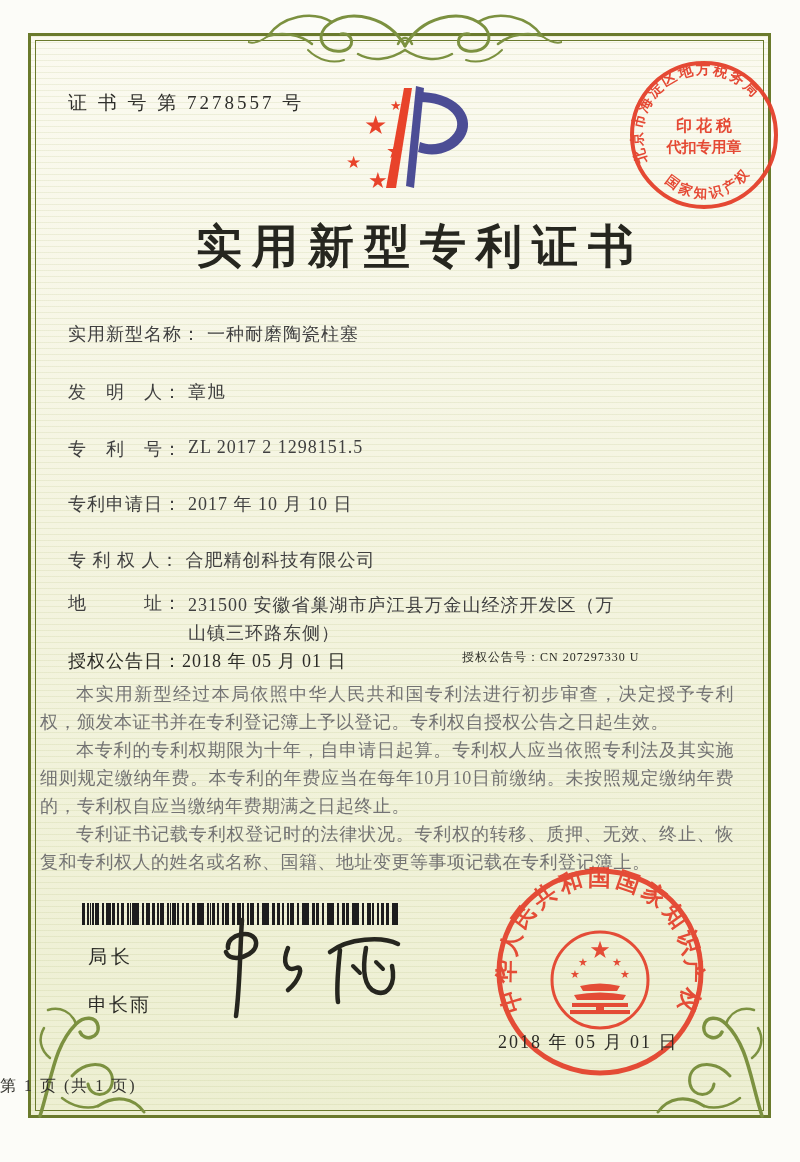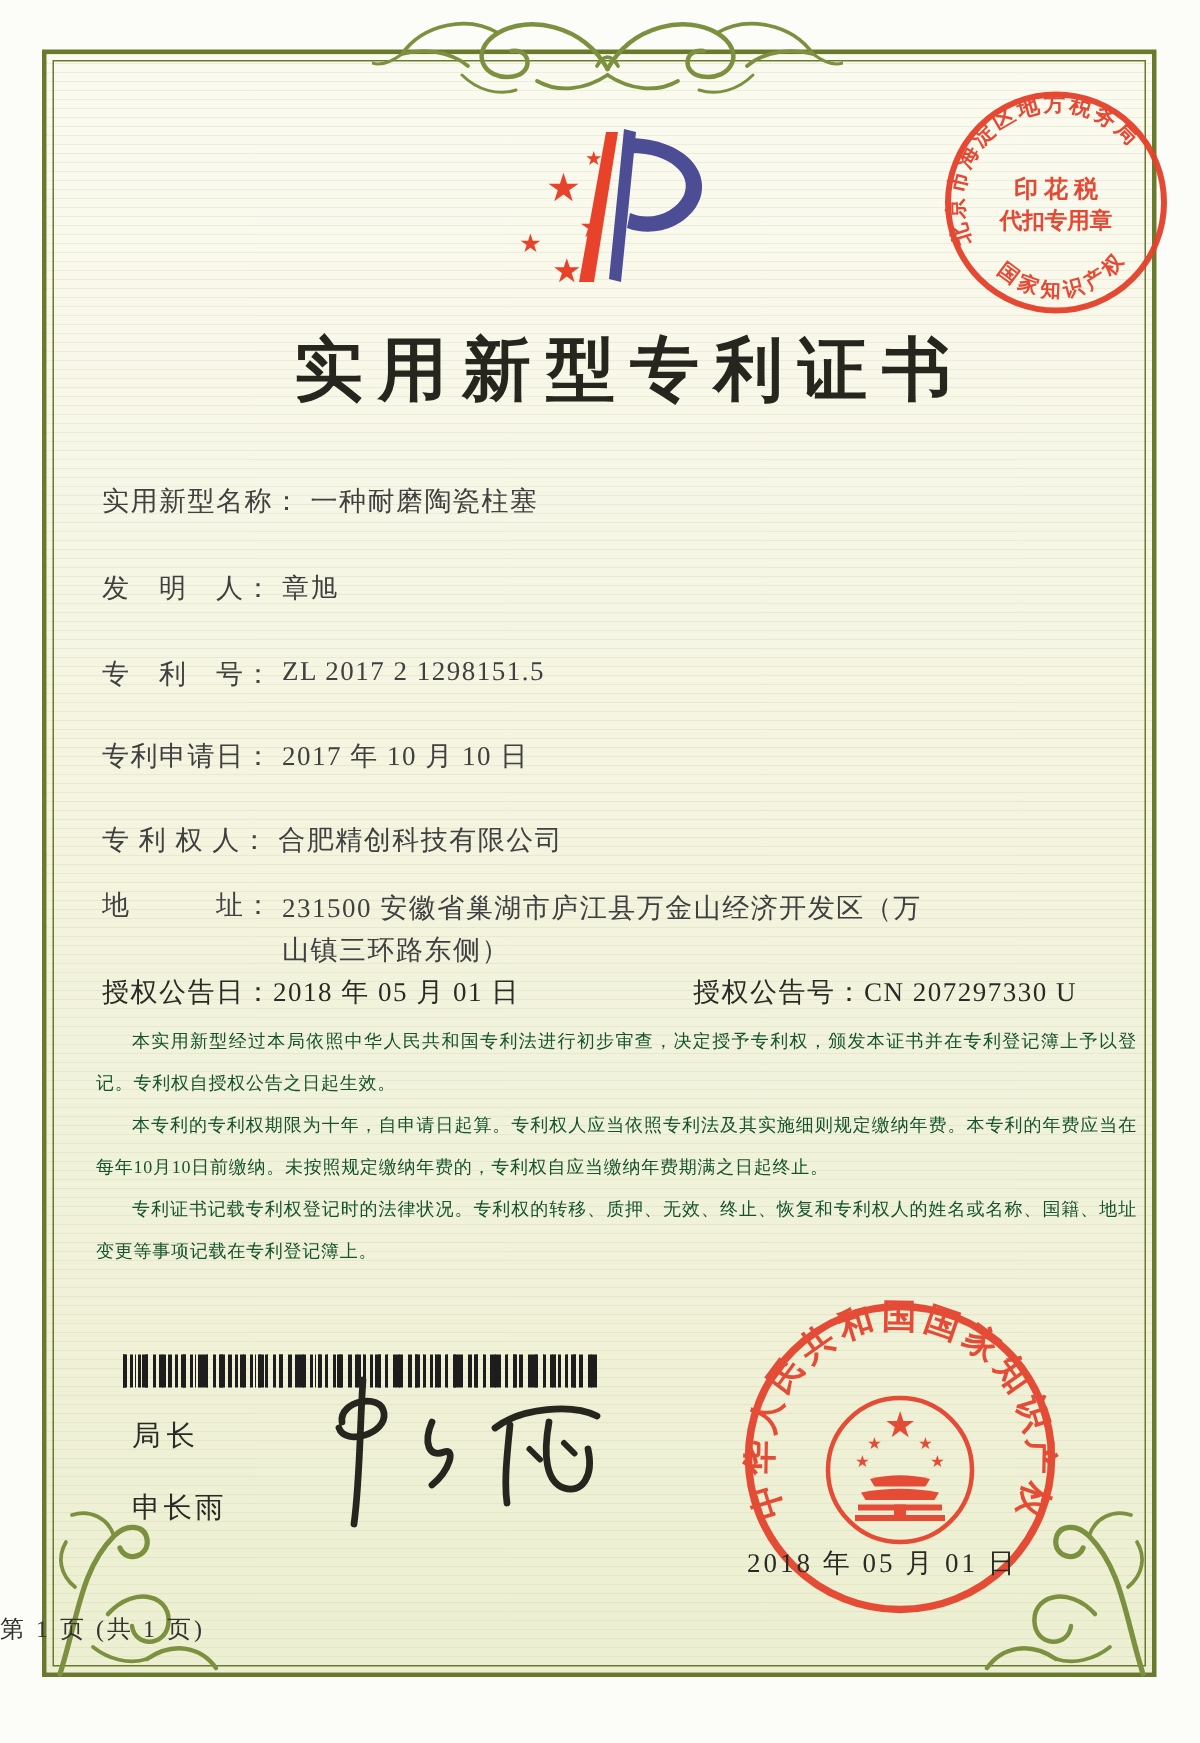--- a/index.html
+++ b/index.html
@@ -31,24 +31,24 @@
   }
   .title{
     left:0;right:0;top:216px;text-align:center;
     font-size:46px;font-weight:bold;color:#26261f;letter-spacing:10px;padding-left:40px;
   }
   .field-row{left:68px;display:flex;font-size:18px;color:#404040;}
   .field-row .lbl{white-space:pre;letter-spacing:1px;}
   .field-row .val{margin-left:6px;letter-spacing:1px;}
   .addr .val{max-width:445px;line-height:28px;}
   .grant-left{left:68px;top:649px;font-size:18px;color:#2b2b26;letter-spacing:1px;}
-  .grant-right{left:462px;top:649px;font-size:18px;color:#2b2b26;letter-spacing:1px;}
+  .grant-right{left:462px;top:649px;font-size:12px;color:#2b2b26;letter-spacing:1px;}
   .body-text{
-    left:64px;top:680px;width:694px;font-size:12px;line-height:28px;
-    color:#14532d;text-align:justify;letter-spacing:0.5px;
+    left:40px;top:680px;width:694px;font-size:18px;line-height:28px;
+    color:#737373;text-align:justify;letter-spacing:0.5px;
   }
   .body-text p{margin:0;text-indent:2em;}
   .barcode{
     left:82px;top:903px;width:316px;height:22px;
     background:
       repeating-linear-gradient(90deg,#1d1d1d 0 2px,rgba(0,0,0,0) 2px 5px),
       repeating-linear-gradient(90deg,#1d1d1d 0 1px,rgba(0,0,0,0) 1px 8px),
       repeating-linear-gradient(90deg,#1d1d1d 0 3px,rgba(0,0,0,0) 3px 13px);
   }
   .signer-title{left:88px;top:944px;font-size:19px;color:#2b2b26;letter-spacing:4px;}
@@ -106,20 +106,21 @@
     <g fill="none" stroke="#7c9140" stroke-width="3.5" stroke-linecap="round">
       <path d="M8,118 C20,80 22,48 44,26 C52,18 64,18 66,28 C68,40 52,44 48,34"></path>
       <path d="M40,78 C58,58 84,66 80,86 C77,100 58,100 56,86" stroke-width="3"></path>
       <path d="M66,108 C84,96 102,100 112,114" stroke-width="3"></path>
       <path d="M18,60 C8,52 6,40 12,30" stroke-width="2.5"></path>
       <path d="M30,100 C40,108 54,112 66,108" stroke-width="2.5"></path>
       <path d="M44,26 C40,14 28,8 16,12" stroke-width="2.5"></path>
     </g>
   </svg>
 
+  <div class="abs cert-number">证 书 号 第 7278557 号</div>
 
   <svg class="abs logo" width="142" height="126" viewBox="0 0 142 126">
     <g fill="#e8432a">
       <polygon points="70,12 78,12 62,112 52,112"></polygon>
       <text x="30" y="58" font-size="26" fill="#e8432a">★</text>
       <text x="52" y="82" font-size="20" fill="#e8432a">★</text>
       <text x="12" y="92" font-size="17" fill="#e8432a">★</text>
       <text x="34" y="112" font-size="22" fill="#e8432a">★</text>
       <text x="56" y="34" font-size="13" fill="#e8432a">★</text>
     </g>

